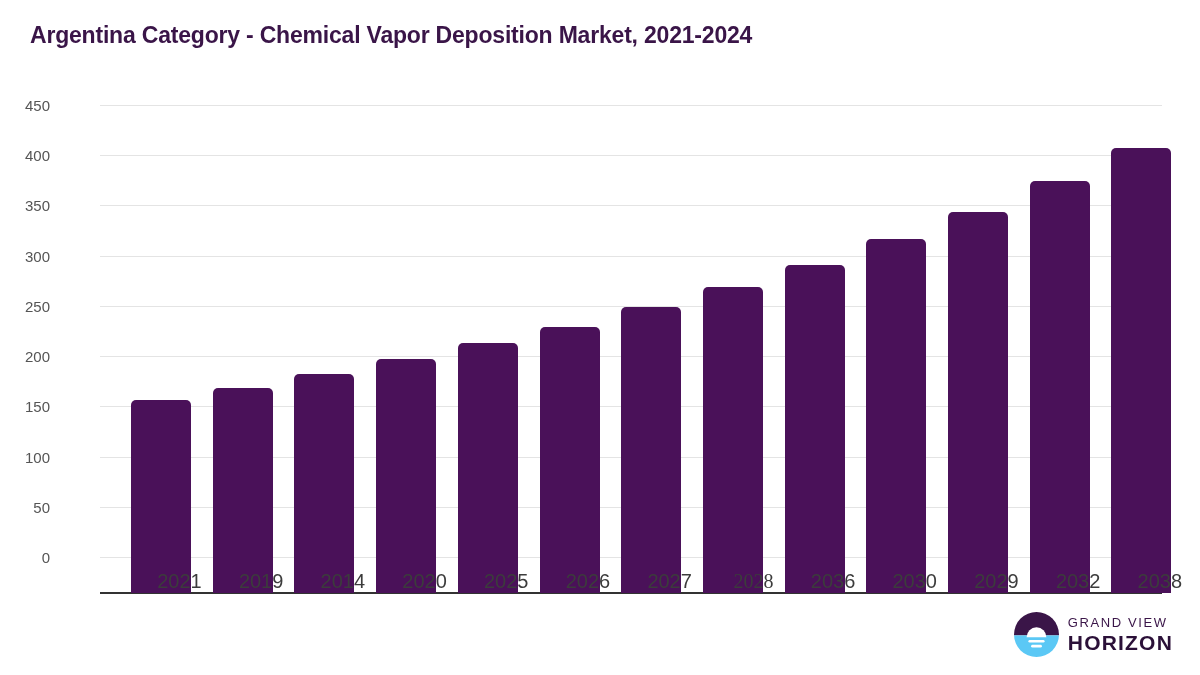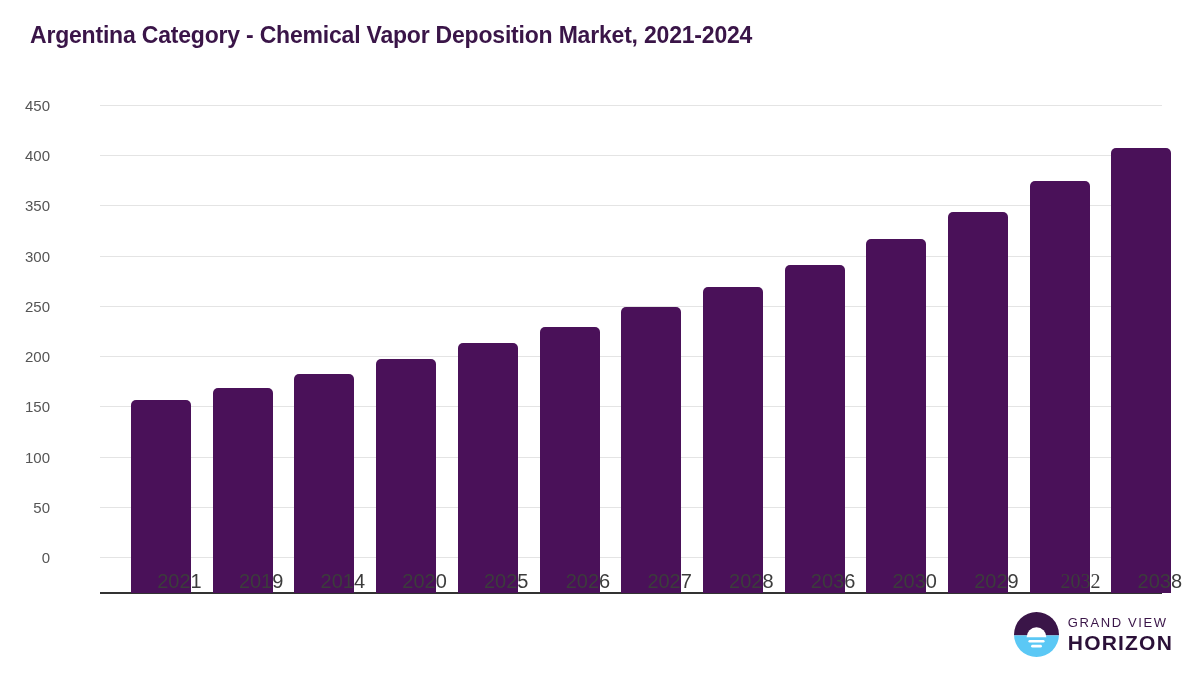--- a/index.html
+++ b/index.html
@@ -214,25 +214,25 @@
         </div>
       </div>
     <div id="xticks">
         <div class="xtick-label" style="left: 20px;">2021</div>
         <div class="xtick-label" style="left: 101.7px;">2019</div>
         <div class="xtick-label" style="left: 183.4px;">2014</div>
         <div class="xtick-label" style="left: 265.1px;">2020</div>
         <div class="xtick-label" style="left: 346.8px;">2025</div>
         <div class="xtick-label" style="left: 428.5px;">2026</div>
         <div class="xtick-label" style="left: 510.2px;">2027</div>
-        <div class="xtick-label" style="left: 591.9px;">2028</div>
+        <div class="xtick-label" style="left: 591.9px; font-family: Liberation Serif, serif;">2028</div>
         <div class="xtick-label" style="left: 673.6px;">2036</div>
         <div class="xtick-label" style="left: 755.3px;">2030</div>
         <div class="xtick-label" style="left: 837px;">2029</div>
-        <div class="xtick-label" style="left: 918.7px; font-family: Liberation Serif, serif;">2032</div>
+        <div class="xtick-label" style="left: 918.7px;">2032</div>
         <div class="xtick-label" style="left: 1000.4px;">2038</div>
       </div>
   </div>
 
 
   <div id="logo">
     <svg id="logo-mark" viewBox="0 0 100 100">
       <defs>
         <clipPath id="circ">
             <circle cx="50" cy="50" r="50"></circle>

